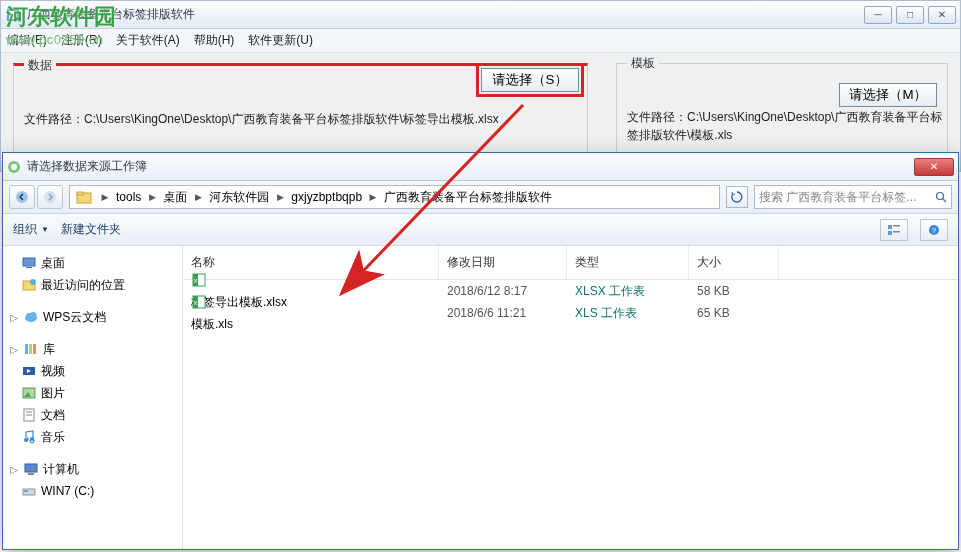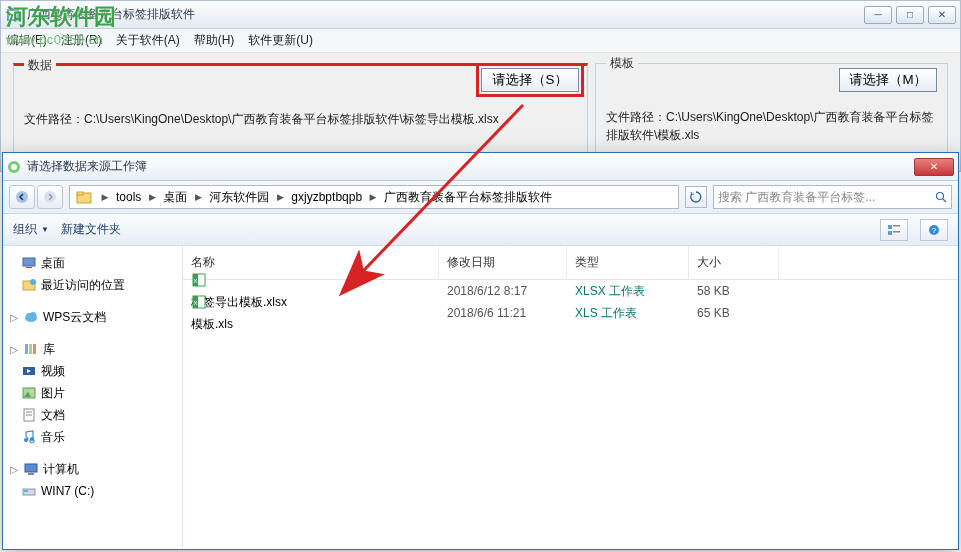--- a/index.html
+++ b/index.html
@@ -10,28 +10,28 @@
     .titlebar { height: 28px; background: linear-gradient(#fcfcfd, #e3eaf3); border-bottom: 1px solid #c8d2de; display: flex; align-items: center; padding: 0 4px; position: relative; }
     .titlebar .win-icon { width: 16px; height: 16px; margin-right: 6px; display:inline-flex; }
     .titlebar .title-text { flex: 1; color: #2a3a4a; }
     .win-ctrls { display: flex; gap: 4px; }
     .win-btn { width: 28px; height: 18px; border: 1px solid #96a9bd; background: linear-gradient(#fff,#dce6f2); border-radius: 2px; display: flex; align-items: center; justify-content: center; font-size: 10px; color: #3a4e62; cursor: default; }
     .win-btn.close { color: #3a4e62; }
 
     .menubar { height: 24px; background: #f4f7fa; display: flex; align-items: center; padding: 0 6px; gap: 14px; border-bottom: 1px solid #dde4ec; }
     .menu-item { color: #222; }
 
-    .content { padding: 10px 12px 16px; display: flex; gap: 7px; background: #f0f0f0; }
+    .content { padding: 10px 12px 16px; display: flex; gap: 28px; background: #f0f0f0; }
 
     .group { border: 1px solid #c4cfd9; background: #f0f0f0; padding: 12px 10px 14px; position: relative; }
     .group.data { flex: 0 0 575px; border-top: 3px solid #d62424; height: 92px; }
     .group.tpl { flex: 1; height: 92px; }
     .group-legend { position: absolute; top: -9px; left: 10px; background: #f0f0f0; padding: 0 4px; color: #333; }
 
-    .sel-btn { position: absolute; right: 10px; top: 4px; width: 98px; height: 24px; border: 1px solid #7a8aa0; background: linear-gradient(#fff,#e7edf4); cursor: default; }
+    .sel-btn { position: absolute; right: 10px; top: 19px; width: 98px; height: 24px; border: 1px solid #7a8aa0; background: linear-gradient(#fff,#e7edf4); cursor: default; }
     .group.data .sel-btn { right: 8px; top: 2px; outline: 3px solid #d62424; outline-offset: 2px; }
 
     .path-line { position: absolute; left: 10px; top: 44px; right: 3px; color: #222; line-height: 1.5; }
 
     
     .watermark { position: absolute; left: 6px; top: 2px; z-index: 10; pointer-events: none; color: #3aa24a; font-weight: bold; font-size: 22px; font-family: "Microsoft YaHei"; text-shadow: 0 0 2px #fff; }
     .watermark .wm-url { display: block; font-size: 13px; color: #6ac074; font-weight: normal; letter-spacing: .5px; }
 
     
     .dialog { position: absolute; left: 2px; top: 152px; width: 957px; height: 398px; border: 1px solid #2b6eb5; background: #fff; box-shadow: 0 6px 20px rgba(0,0,0,.3); }
@@ -40,21 +40,21 @@
     .dlg-title .title-text { flex: 1; color: #2a3a4a; }
     .dlg-close { width: 40px; height: 18px; border: 1px solid #a03838; background: linear-gradient(#e98080,#c83838); border-radius: 2px; color: #fff; display:flex; align-items:center; justify-content:center; font-size:10px; }
 
     .dlg-nav { height: 33px; background: linear-gradient(#f6f9fc,#e8eff6); border-bottom: 1px solid #cbd5e0; display: flex; align-items: center; padding: 0 6px; gap: 6px; }
     .navarrows { display:flex; gap:2px; }
     .navarrow { width: 26px; height: 24px; border: 1px solid #bac7d5; border-radius: 3px; background: linear-gradient(#fff,#e8eef5); display:flex; align-items:center; justify-content:center; }
     .breadbar { flex: 1; height: 24px; border: 1px solid #aeb9c5; background: #fff; display: flex; align-items: center; padding: 0 2px; overflow:hidden; }
     .crumb { padding: 0 4px; height: 100%; display: flex; align-items: center; }
     .crumb-sep { width: 14px; display:flex; align-items:center; justify-content:center; color:#555; font-size:9px; }
     .crumb-icon { width:16px; height:16px; margin-right:2px; }
-    .search-box { width: 239px; height: 24px; border: 1px solid #aeb9c5; background: #fff; display:flex; align-items:center; padding: 0 4px; color:#888; }
+    .search-box { width: 198px; height: 24px; border: 1px solid #aeb9c5; background: #fff; display:flex; align-items:center; padding: 0 4px; color:#888; }
     .search-box .srch-icon { margin-left:auto; }
     .refresh-btn { width: 22px; height: 22px; border: 1px solid #aeb9c5; background: linear-gradient(#fff,#e8eef5); display:flex; align-items:center; justify-content:center; }
 
     .dlg-toolbar { height: 32px; background: linear-gradient(#f9fbfe,#e8eef6); border-bottom: 1px solid #d4dce5; display:flex; align-items:center; padding: 0 10px; gap: 12px; justify-content: center; }
     .dlg-toolbar .tb-item { display:flex; align-items:center; gap:4px; color:#1a3b5e; }
     .tb-spacer { flex:1; }
     .view-btn { width: 28px; height: 22px; border: 1px solid #bac7d5; background: linear-gradient(#fff,#e8eef5); display:flex; align-items:center; justify-content:center; }
 
     .dlg-body { display:flex; height: calc(100% - 28px - 33px - 32px); }
     .tree { width: 180px; border-right: 1px solid #dde4ec; background: #fff; padding: 6px 0; overflow:hidden; }

